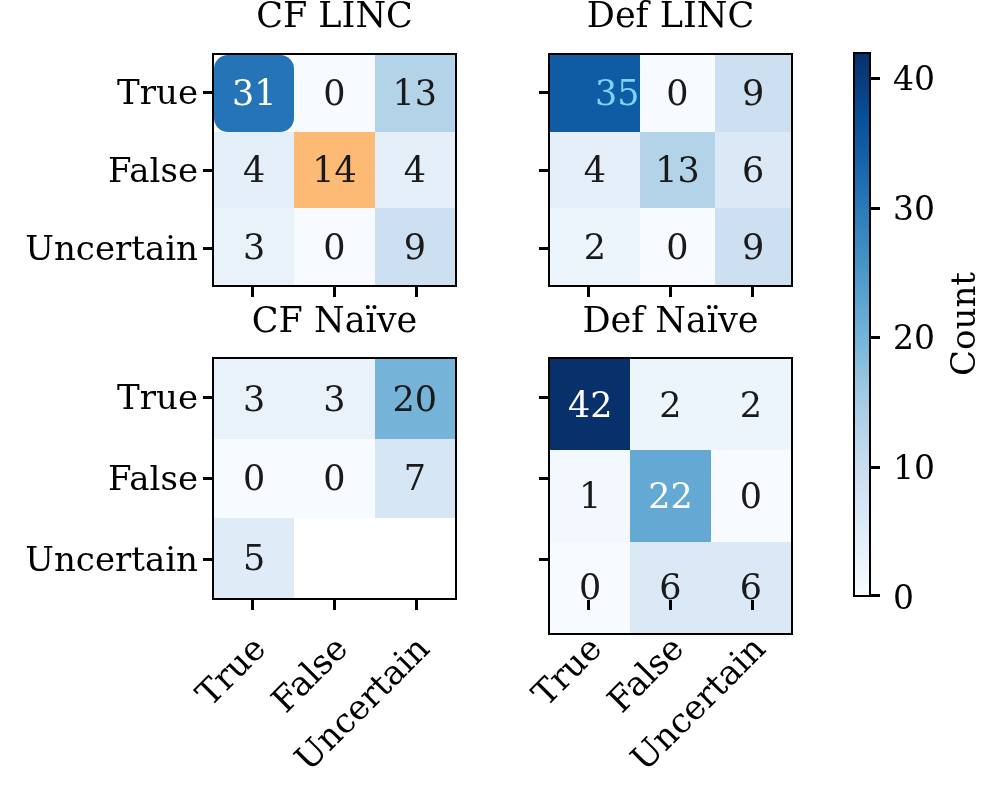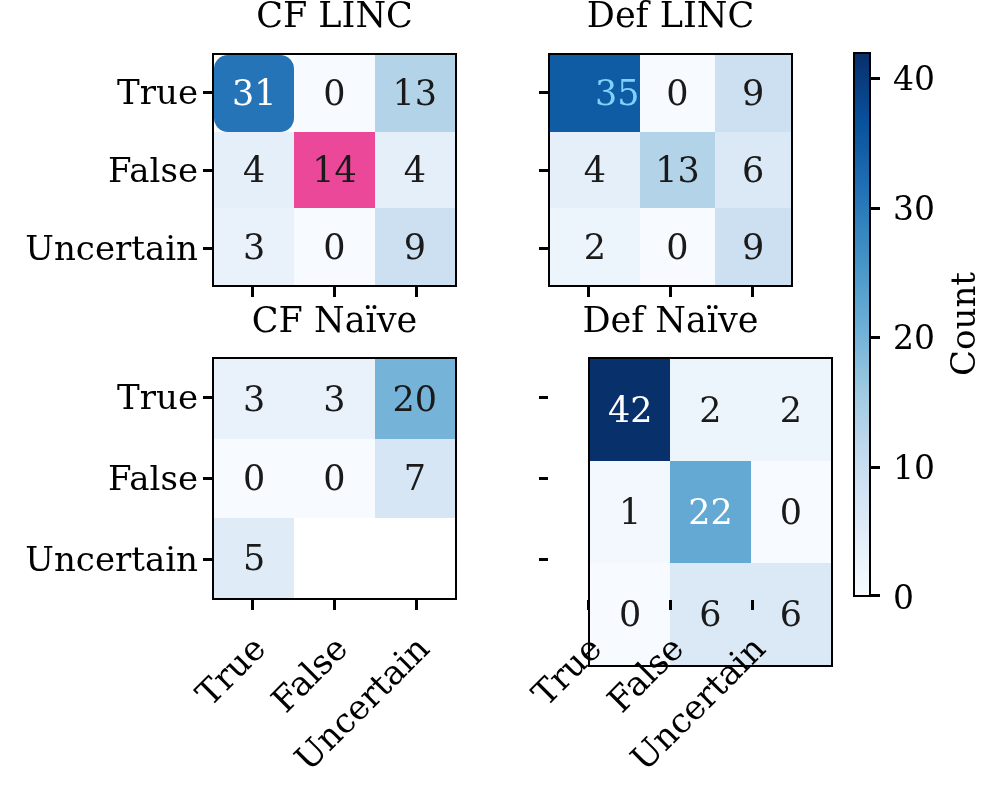--- a/index.html
+++ b/index.html
@@ -28,21 +28,21 @@
     position: absolute;
     border: 2.5px solid #000;
     box-sizing: border-box;
     display: grid;
     grid-template-columns: repeat(3, 1fr);
     grid-template-rows: repeat(3, 1fr);
   }
   .hmA { left: 212px; top: 53px;  width: 245px; height: 234px; }
   .hmB { left: 548px; top: 53px;  width: 245px; height: 234px; }
   .hmC { left: 212px; top: 357px; width: 245px; height: 243px; }
-  .hmD { left: 548px; top: 357px; width: 245px; height: 310px; margin-left: 40px; }
+  .hmD { left: 548px; top: 357px; width: 245px; height: 278px; }
   .cell {
     display: flex;
     align-items: center;
     justify-content: center;
     font-size: 35px;
   }
   .ytick { position: absolute; width: 9px;  height: 2.5px; background: #000; }
   .xtick { position: absolute; width: 2.5px; height: 10px; background: #000; }
   .row-label {
     position: absolute;
@@ -98,21 +98,21 @@
   <div class="ptitle tA">CF LINC</div>
   <div class="ptitle tB">Def LINC</div>
   <div class="ptitle tD">Def Naïve</div>
   <div class="ptitle tC">CF Naïve</div>
 
   <div class="heatmap hmA">
       <div class="cell" style="background: rgb(36, 116, 183); color: rgb(255, 255, 255); border-radius: 14px;">31</div>
       <div class="cell" style="background: rgb(247, 251, 255); color: rgb(26, 26, 26);">0</div>
       <div class="cell" style="background: rgb(179, 211, 232); color: rgb(26, 26, 26);">13</div>
       <div class="cell" style="background: rgb(228, 239, 249); color: rgb(26, 26, 26);">4</div>
-      <div class="cell" style="background: #ec4899; color: rgb(26, 26, 26);">14</div>
+      <div class="cell" style="background: #fdba74; color: rgb(26, 26, 26);">14</div>
       <div class="cell" style="background: rgb(228, 239, 249); color: rgb(26, 26, 26);">4</div>
       <div class="cell" style="background: rgb(233, 242, 250); color: rgb(26, 26, 26);">3</div>
       <div class="cell" style="background: rgb(247, 251, 255); color: rgb(26, 26, 26);">0</div>
       <div class="cell" style="background: rgb(205, 224, 241); color: rgb(26, 26, 26);">9</div>
     </div>
   <div class="heatmap hmB">
       <div class="cell" style="background: rgb(16, 92, 164); color: #7dd3fc; padding-left: 45px;">35</div>
       <div class="cell" style="background: rgb(247, 251, 255); color: rgb(26, 26, 26);">0</div>
       <div class="cell" style="background: rgb(205, 224, 241); color: rgb(26, 26, 26);">9</div>
       <div class="cell" style="background: rgb(228, 239, 249); color: rgb(26, 26, 26);">4</div>

